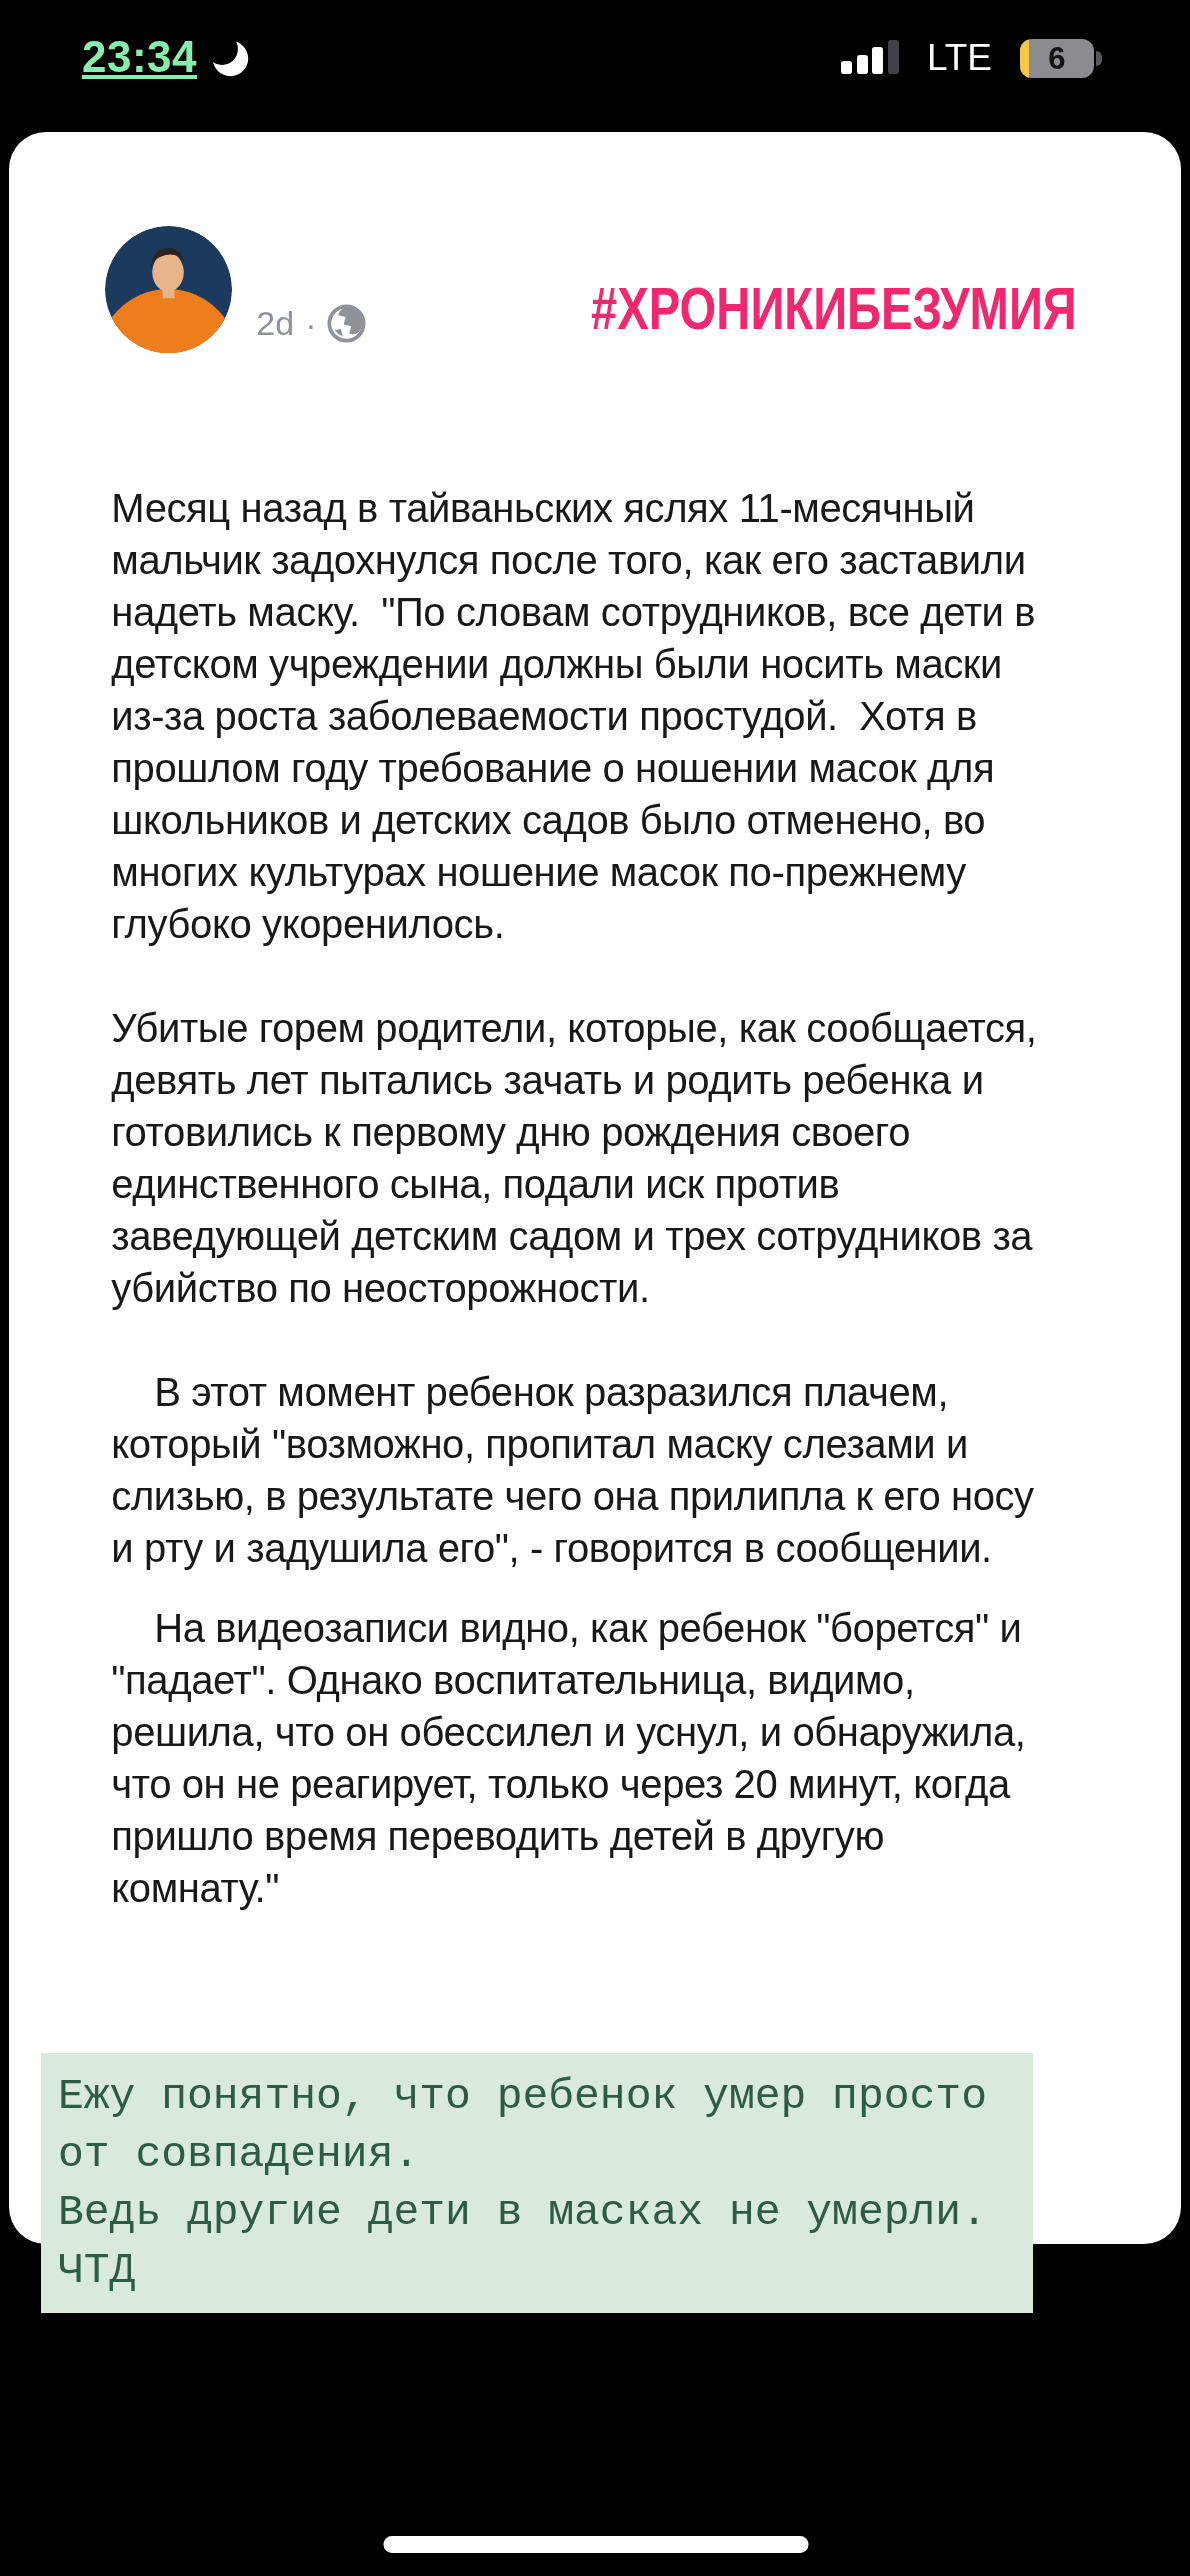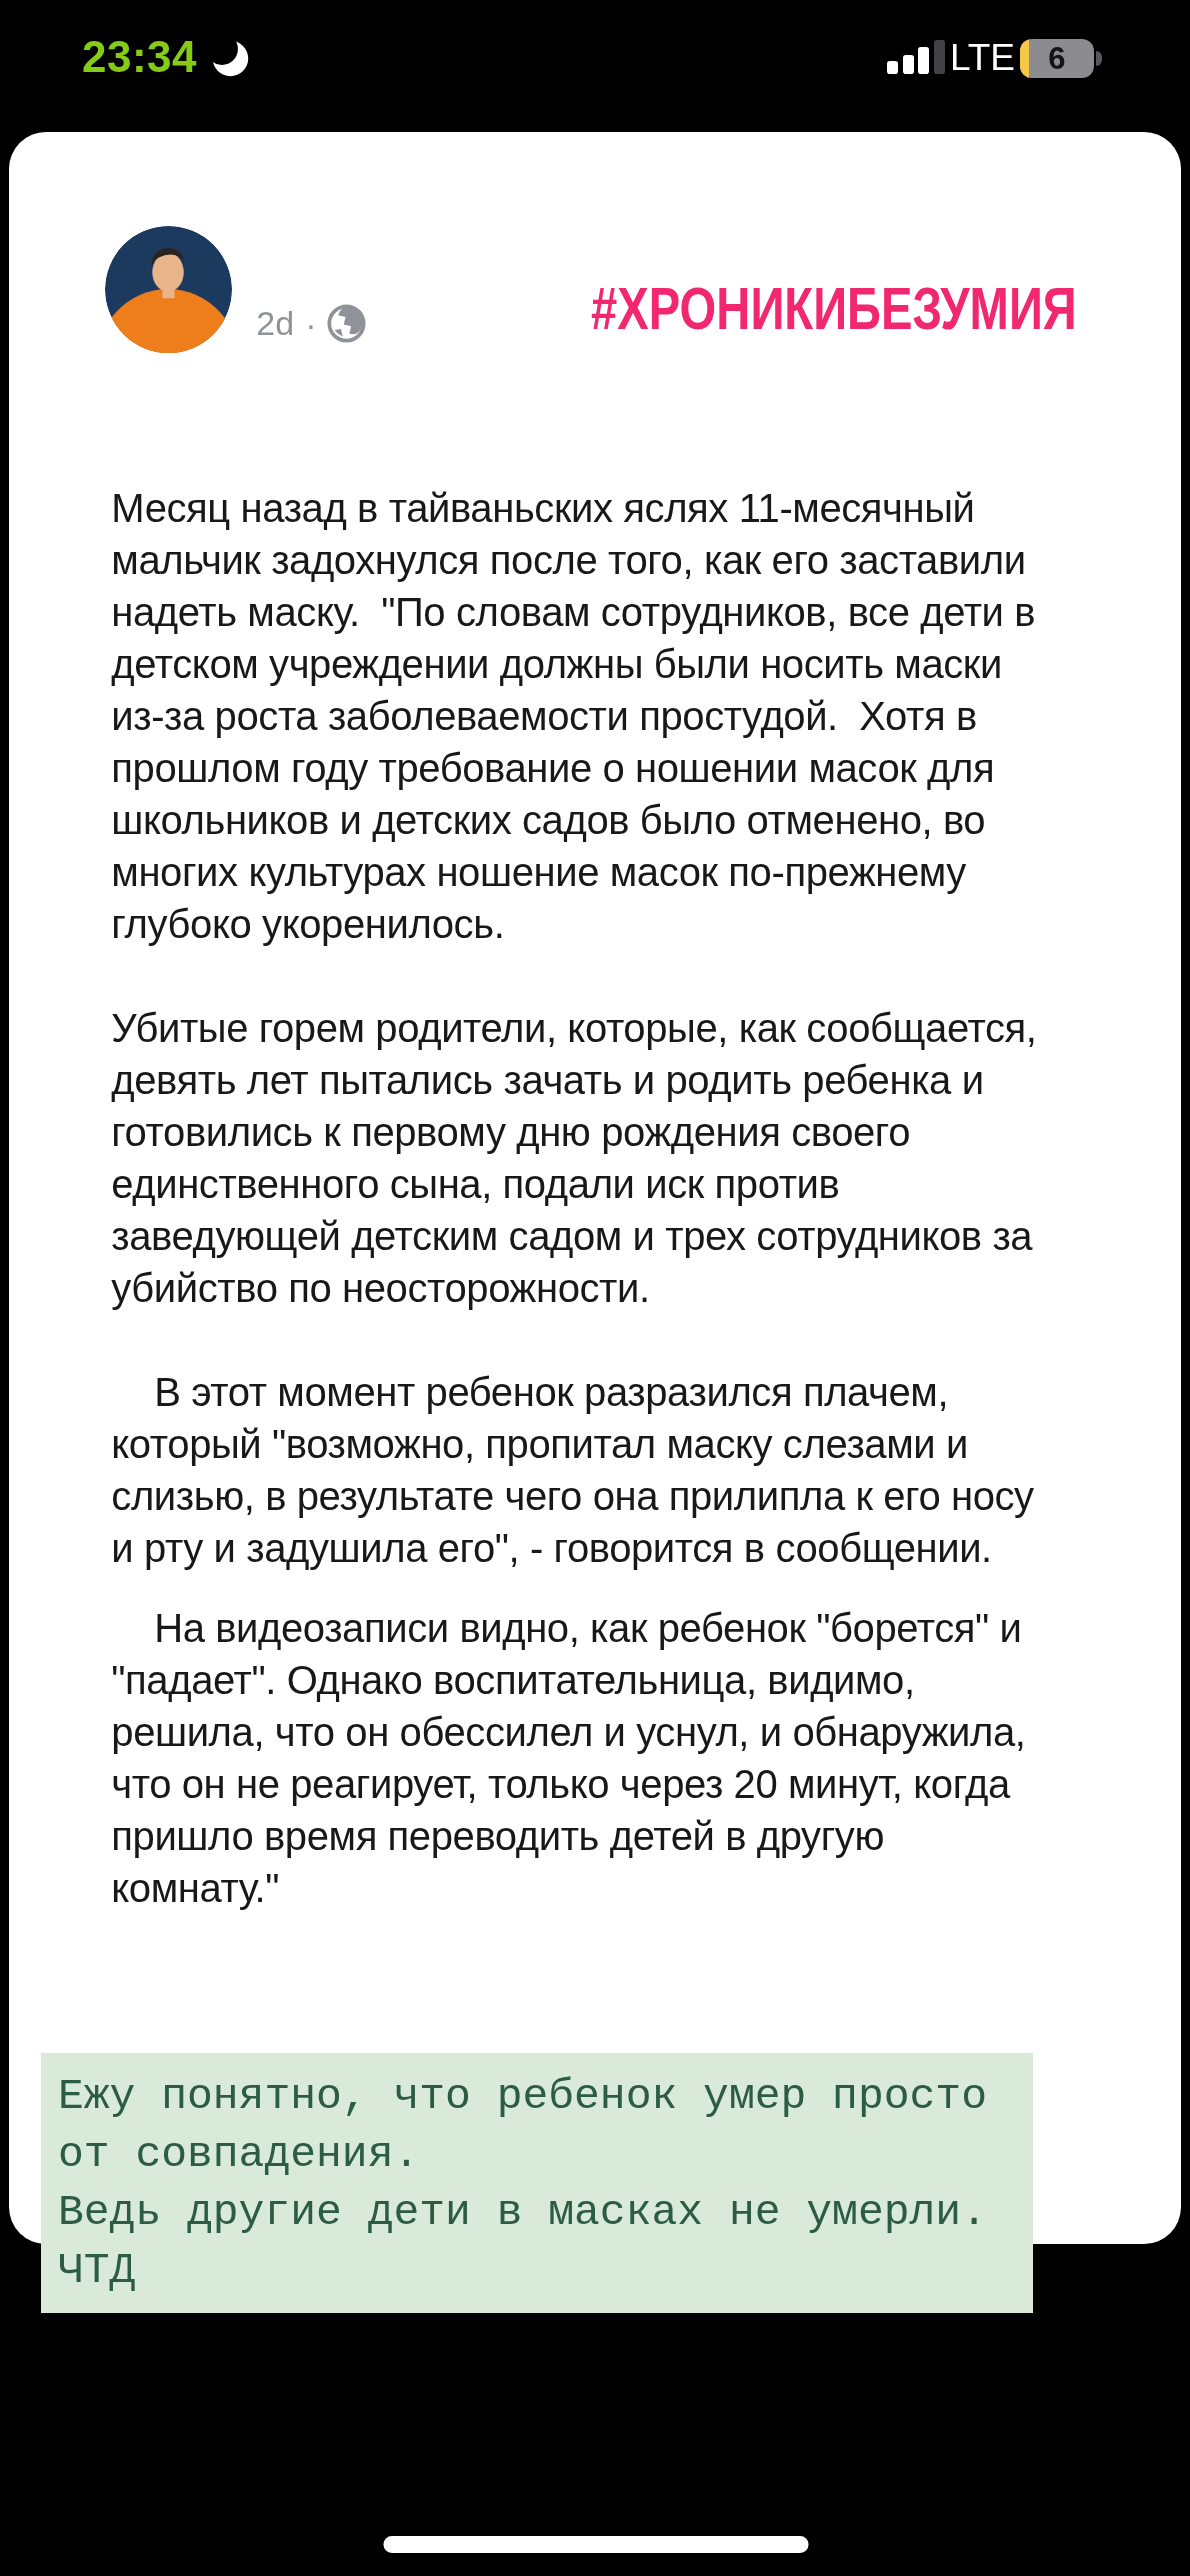--- a/index.html
+++ b/index.html
@@ -3,24 +3,24 @@
 <meta charset="utf-8">
 <style>
   html,body{margin:0;padding:0;}
   body{
     width:1191px;height:2576px;position:relative;background:#000;
     font-family:"Liberation Sans",sans-serif;overflow:hidden;
   }
   
   .status-left{
     position:absolute;left:82px;top:32px;display:flex;align-items:center;gap:9.3px;
-    color:#84cc16;font-size:44px;font-weight:600;letter-spacing:0.5px;
+    color:#86efac;font-size:44px;font-weight:600;letter-spacing:0.5px;text-decoration:underline;
   }
   .status-right{
-    position:absolute;right:89px;top:39px;display:flex;align-items:flex-start;gap:5px;
+    position:absolute;right:89px;top:39px;display:flex;align-items:flex-start;gap:28px;
   }
   .sigbars{display:flex;align-items:flex-end;gap:4.6px;height:35px;}
   .sigbars i{display:block;width:11px;border-radius:2.8px;background:#fff;}
   .sigbars i.b1{height:13px}.sigbars i.b2{height:19.5px}.sigbars i.b3{height:27px}
   .sigbars i.b4{height:34px;background:#424246;}
   .lte{color:#fff;font-size:37px;font-weight:500;line-height:37px;margin-bottom:-1.9px;}
   .battery{position:relative;width:82px;height:39px;margin-bottom:-3.7px;display:flex;}
   .battery .body{
     position:relative;width:78px;height:39px;border-radius:12px;background:#8b8b90;overflow:hidden;
     display:flex;align-items:center;justify-content:center;

